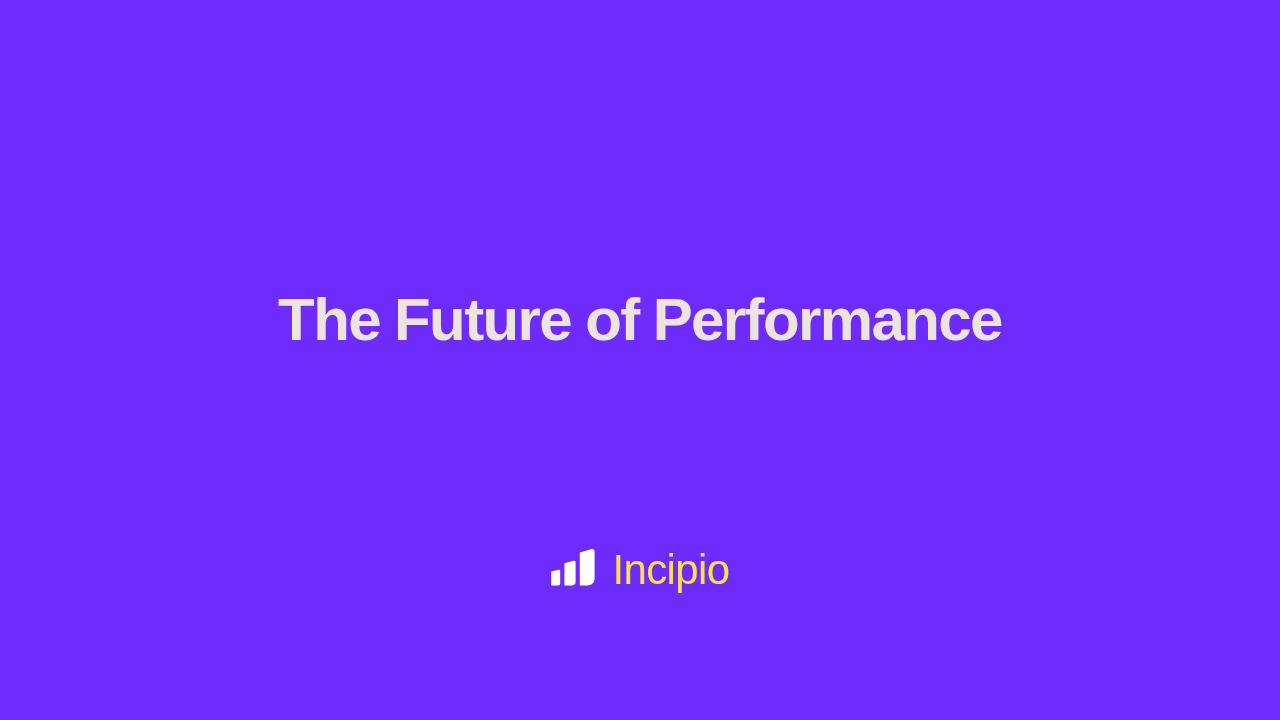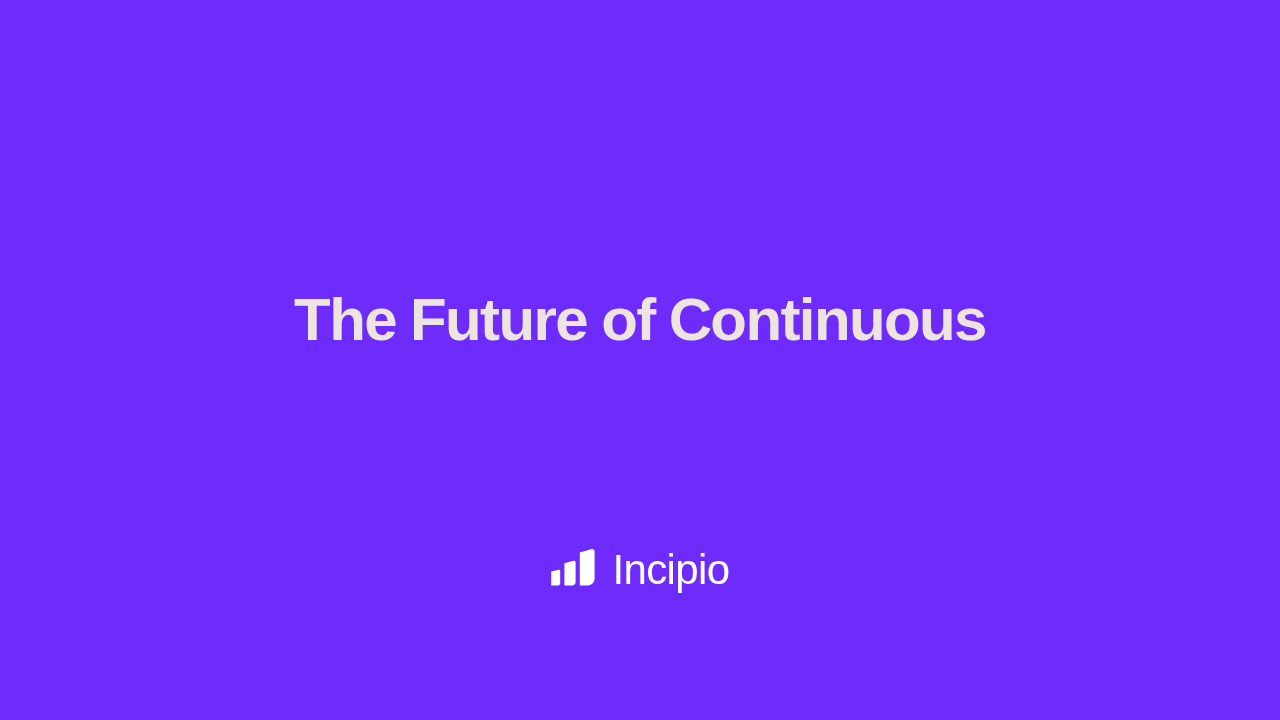--- a/index.html
+++ b/index.html
@@ -64,38 +64,38 @@
   }
 
   .logo-mark {
     display: block;
     width: 48px;
     height: 48px;
     flex: 0 0 auto;
   }
 
   .logo-wordmark {
-    color: #ffffff;
+    color: #fde047;
     font-family: "Liberation Sans", sans-serif;
     font-weight: 500;
     font-size: 42px;
     line-height: 1;
     letter-spacing: -0.6px;
     position: relative;
     top: 2px;
     -webkit-font-smoothing: antialiased;
   }
 </style>
 </head>
 <body>
 
 <div class="slide">
 
   <div class="headline-block">
-    <h1 class="headline"><span>The Future of Continuous</span><br></h1>
+    <h1 class="headline"><span>The Future of Performance</span><br></h1>
   </div>
 
   <div class="logo-lockup">
 
     <svg class="logo-mark" viewBox="0 0 48 48" xmlns="http://www.w3.org/2000/svg" aria-hidden="true">
 
       <path d="M1.2 30.6 L8.6 28.8 C9.6 28.6 10.2 29.1 10.2 30.0 L10.2 42.6
                C10.2 43.5 9.6 44.2 8.6 44.4 L1.2 44.4 Z" fill="#FFFFFF"></path>
 
       <path d="M14.4 22.2 L23.4 19.8 C24.8 19.5 25.6 20.2 25.6 21.4 L25.6 41.0

